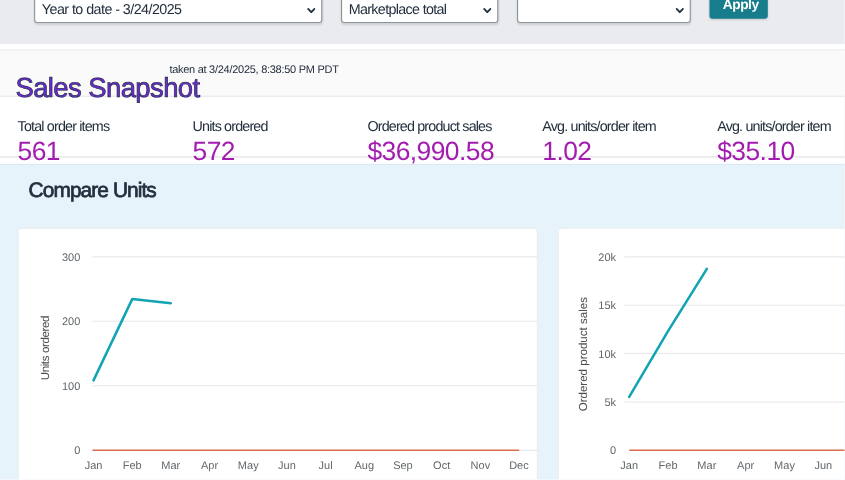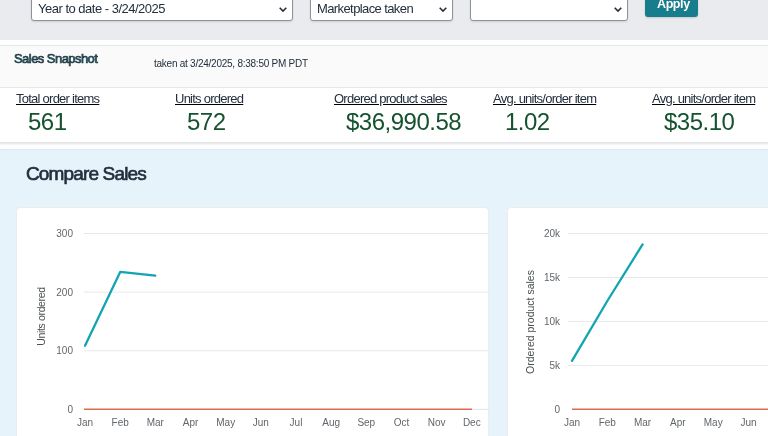--- a/index.html
+++ b/index.html
@@ -12,44 +12,44 @@
   .sel { position:absolute; top:-15px; height:35.5px; background:#fff; border:1px solid #8d939a; border-radius:3px; font-size:13px; letter-spacing:-0.5px; color:#232f3e; box-shadow:0 1px 2px rgba(15,17,17,0.12); }
   .sel .txt { position:absolute; left:6px; top:14.5px; white-space:nowrap; }
   .sel svg { position:absolute; top:20.5px; }
 
   .applybtn { position:absolute; left:645px; top:-13px; width:53px; height:30px; background:#177c8c; border-radius:3px; color:#fff; font-size:12.5px; font-weight:700; letter-spacing:-0.4px; box-shadow:0 1px 2px rgba(15,17,17,0.15); }
   .applybtn span { position:absolute; left:12px; top:9.5px; }
 
   
   .card1 { position:absolute; left:0px; top:45px; width:768px; height:98px; background:#fff; border-top:1px solid #e4e6e8; border-bottom:1px solid #e3e5e7; box-shadow:0 1px 2px rgba(0,0,0,0.12); }
   .card1 .hdr { position:absolute; left:0; top:0; width:100%; height:42px; background:#fafafa; border-bottom:1px solid #e7e7e7; }
-  .h1t { position:absolute; left:14px; top:51px; font-size:13px; font-weight:400; -webkit-text-stroke:0.65px #232f3e; color:#0f766e; letter-spacing:-0.55px; white-space:nowrap; }
+  .h1t { position:absolute; left:14px; top:66px; font-size:25px; font-weight:400; -webkit-text-stroke:0.65px #232f3e; color:#6d28d9; letter-spacing:-0.55px; white-space:nowrap; }
   .takenat { position:absolute; left:154px; top:58px; font-size:10px; letter-spacing:-0.25px; color:#232f3e; }
 
-  .stat { position:absolute; top:91px; white-space:nowrap;text-decoration:underline; }
+  .stat { position:absolute; top:107px; white-space:nowrap; }
   .stat .lbl { font-size:13px; letter-spacing:-0.75px; color:#232f3e; }
-  .stat .val { position:absolute; top:16.5px; font-size:24px; letter-spacing:-0.5px; color:#14532d;margin-left:12px; }
+  .stat .val { position:absolute; top:16.5px; font-size:24px; letter-spacing:-0.5px; color:#a21caf; }
 
   
   .compare { position:absolute; left:0px; top:149px; width:768px; height:287px; background:#e7f3fb; border-top:1px solid #dce9f2; }
   .h2t { position:absolute; left:26px; top:163px; font-size:19px; font-weight:400; -webkit-text-stroke:0.65px #232f3e; color:#232f3e; letter-spacing:-0.85px; white-space:nowrap; }
   .chartcard { position:absolute; top:207px; background:#fff; border:1px solid #ececec; border-radius:4px; }
 </style>
 </head>
 <body>
 
 <div class="toolbar">
   <div class="sel" style="left:31px; width:262px;">
     <span class="txt">Year to date - 3/24/2025</span>
     <svg style="right:5px;" width="8" height="5" viewBox="0 0 8 5">
         <path d="M0.7 0.7 L4 4.1 L7.3 0.7" fill="none" stroke="#232f3e" stroke-width="1.6"></path>
       </svg>
   </div>
   <div class="sel" style="left:310px; width:143px; letter-spacing:-0.6px;">
-    <span class="txt">Marketplace taken</span>
+    <span class="txt">Marketplace total</span>
     <svg style="right:5px;" width="8" height="5" viewBox="0 0 8 5">
         <path d="M0.7 0.7 L4 4.1 L7.3 0.7" fill="none" stroke="#232f3e" stroke-width="1.6"></path>
       </svg>
   </div>
   <div class="sel" style="left:470px; width:158px; letter-spacing:-0.85px;">
     <svg style="right:5px;" width="8" height="5" viewBox="0 0 8 5">
         <path d="M0.7 0.7 L4 4.1 L7.3 0.7" fill="none" stroke="#232f3e" stroke-width="1.6"></path>
       </svg>
   </div>
   <div class="applybtn">
@@ -78,21 +78,21 @@
 <div class="stat" style="left:493px;text-align:right;">
     <div class="lbl">Avg. units/order item</div>
     <div class="val">1.02</div>
   </div>
 <div class="stat" style="left:652px;">
     <div class="lbl">Avg. units/order item</div>
     <div class="val">$35.10</div>
   </div>
 
 <div class="compare"></div>
-<div class="h2t">Compare Sales</div>
+<div class="h2t">Compare Units</div>
 
 <div class="chartcard" style="left:16px; width:473px; height:240px;"></div>
 
 <div class="chartcard" style="left:507px; width:261px; height:240px; border-right:none; border-radius:4px 0 0 4px;"></div>
 
 <svg class="abs" style="left:0; top:0;" width="768" height="436" viewBox="0 0 768 436">
 
   <g stroke="#e8e8e8" stroke-width="1">
     <line x1="84" y1="233.5" x2="488.5" y2="233.5"></line>
     <line x1="84" y1="292.1" x2="488.5" y2="292.1"></line>

